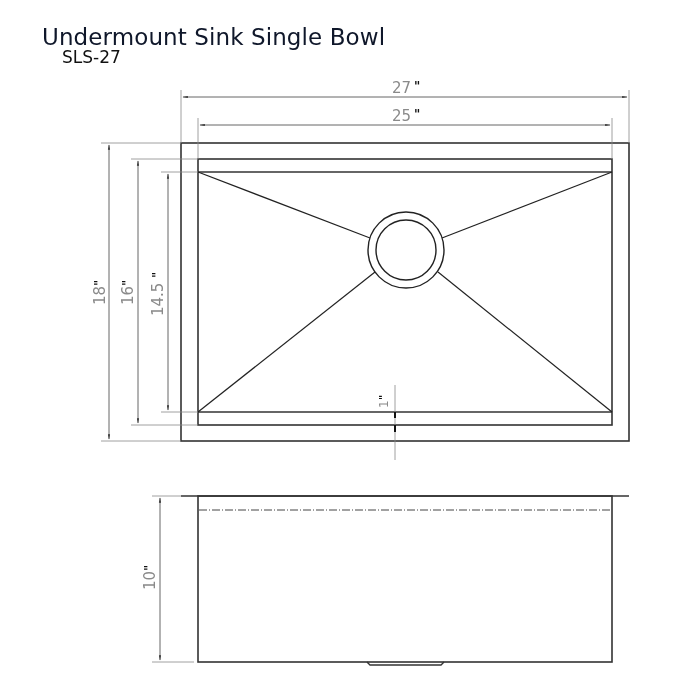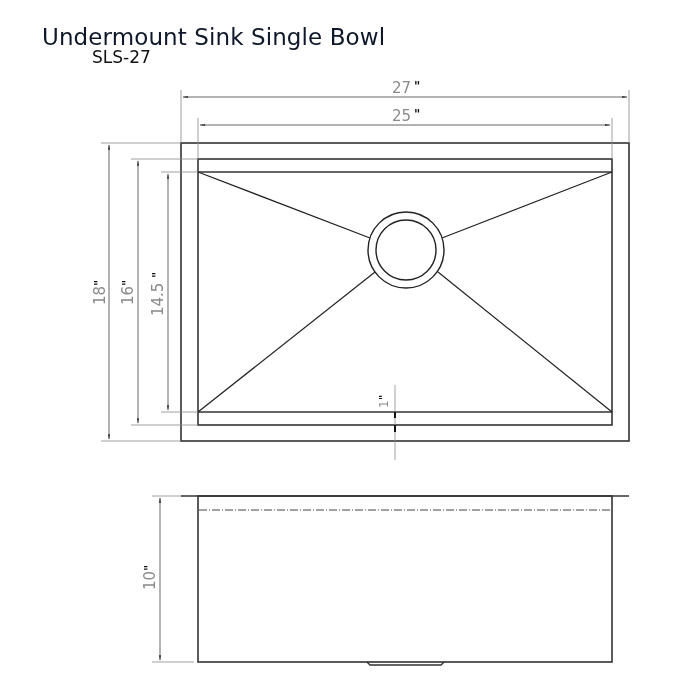--- a/index.html
+++ b/index.html
@@ -1,18 +1,18 @@
 <!DOCTYPE html>
 <html><head>
   <meta charset="utf-8">
   <style>
     html, body { margin: 0; padding: 0; background: #ffffff; }
     body { width: 700px; height: 700px; position: relative; overflow: hidden; font-family: "DejaVu Sans", sans-serif; }
     .title { position: absolute; left: 42px; top: 24px; font-size: 23px; color: #0f172a; letter-spacing: 0.1px; }
-    .subtitle { position: absolute; left: 62px; top: 47px; font-size: 17px; color: #111; margin-left: 30px; }
+    .subtitle { position: absolute; left: 62px; top: 47px; font-size: 17px; color: #111; }
     svg { position: absolute; left: 0; top: 0; }
     .dim-text { font-family: "DejaVu Sans", sans-serif; font-size: 15px; fill: #8a8a8a; }
     .dim-mark { font-family: "DejaVu Sans", sans-serif; font-size: 12px; font-weight: bold; fill: #111; }
   </style>
 </head>
 <body>
 
 <div class="title">Undermount Sink Single Bowl</div>
 <div class="subtitle">SLS-27</div>
 

